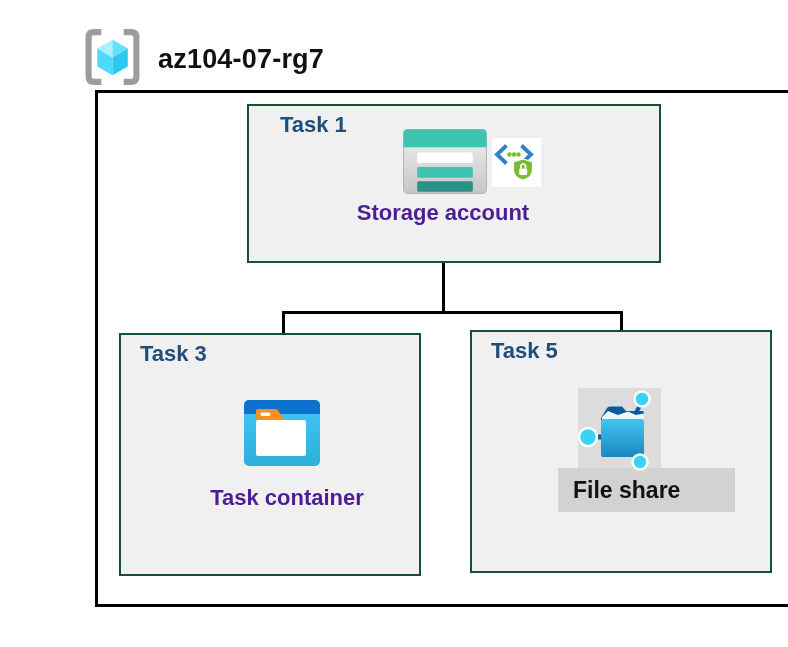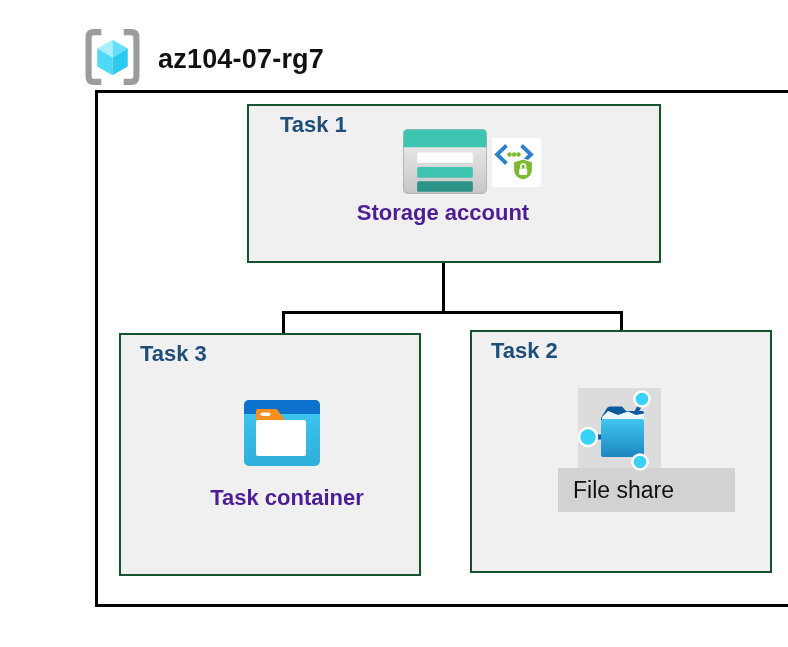--- a/index.html
+++ b/index.html
@@ -51,21 +51,21 @@
   .fs-icon-backdrop {
     position: absolute; left: 106px; top: 56px; width: 83px; height: 80px;
     background: #DCDCDC; z-index: 2;
   }
   .fs-icon { position: absolute; left: 0px; top: 0px; width: 83px; height: 92px; overflow: visible; }
   .fs-label-backdrop {
     position: absolute; left: 86px; top: 136px; width: 177px; height: 44px;
     background: #D2D2D2; z-index: 1;
   }
   .fs-label {
-    font-size: 23px; font-weight: 400; color: #111111;
+    font-size: 23px; font-weight: 700; color: #111111;
     line-height: 44px; padding-left: 15px; white-space: nowrap;
   }
   
   .line { position: absolute; background: #000000; }
   .c-v1 { left: 394px; top: 231px; width: 3px; height: 81px; }
   .c-h1 { left: 234px; top: 311px; width: 341px; height: 3px; }
   .c-v2 { left: 234px; top: 311px; width: 3px; height: 79px; }
   .c-v3 { left: 572px; top: 311px; width: 3px; height: 77px; }
 </style>
 </head>
@@ -136,21 +136,21 @@
       <path d="M5,0 h66 a5,5 0 0 1 5,5 v9 H0 V5 a5,5 0 0 1 5,-5 Z" fill="#0C72CE"></path>
       <path d="M14,9 h17.5 a2.5,2.5 0 0 1 2,1 l7.5,10 H14 a2,2 0 0 1 -2,-2 v-7 a2,2 0 0 1 2,-2 Z" fill="#F78F1E"></path>
       <rect x="16.5" y="12.5" width="10" height="3.5" rx="1.7" fill="#FFFFFF"></rect>
       <rect x="12" y="20" width="50" height="36" rx="2" fill="#FFFFFF"></rect>
     </svg>
 
     <div class="resource-label">Task container</div>
   </div>
 
   <div class="task-box task3">
-    <span class="task-label">Task 2</span>
+    <span class="task-label">Task 5</span>
 
     <div class="fs-label-backdrop">
       <div class="fs-label">File share</div>
     </div>
 
     <div class="fs-icon-backdrop">
       <svg class="fs-icon" viewBox="0 0 83 92" aria-hidden="true">
         <defs>
           <linearGradient id="fs-body" x1="0" y1="0" x2="0" y2="1">
             <stop offset="0" stop-color="#41C6EF"></stop>

